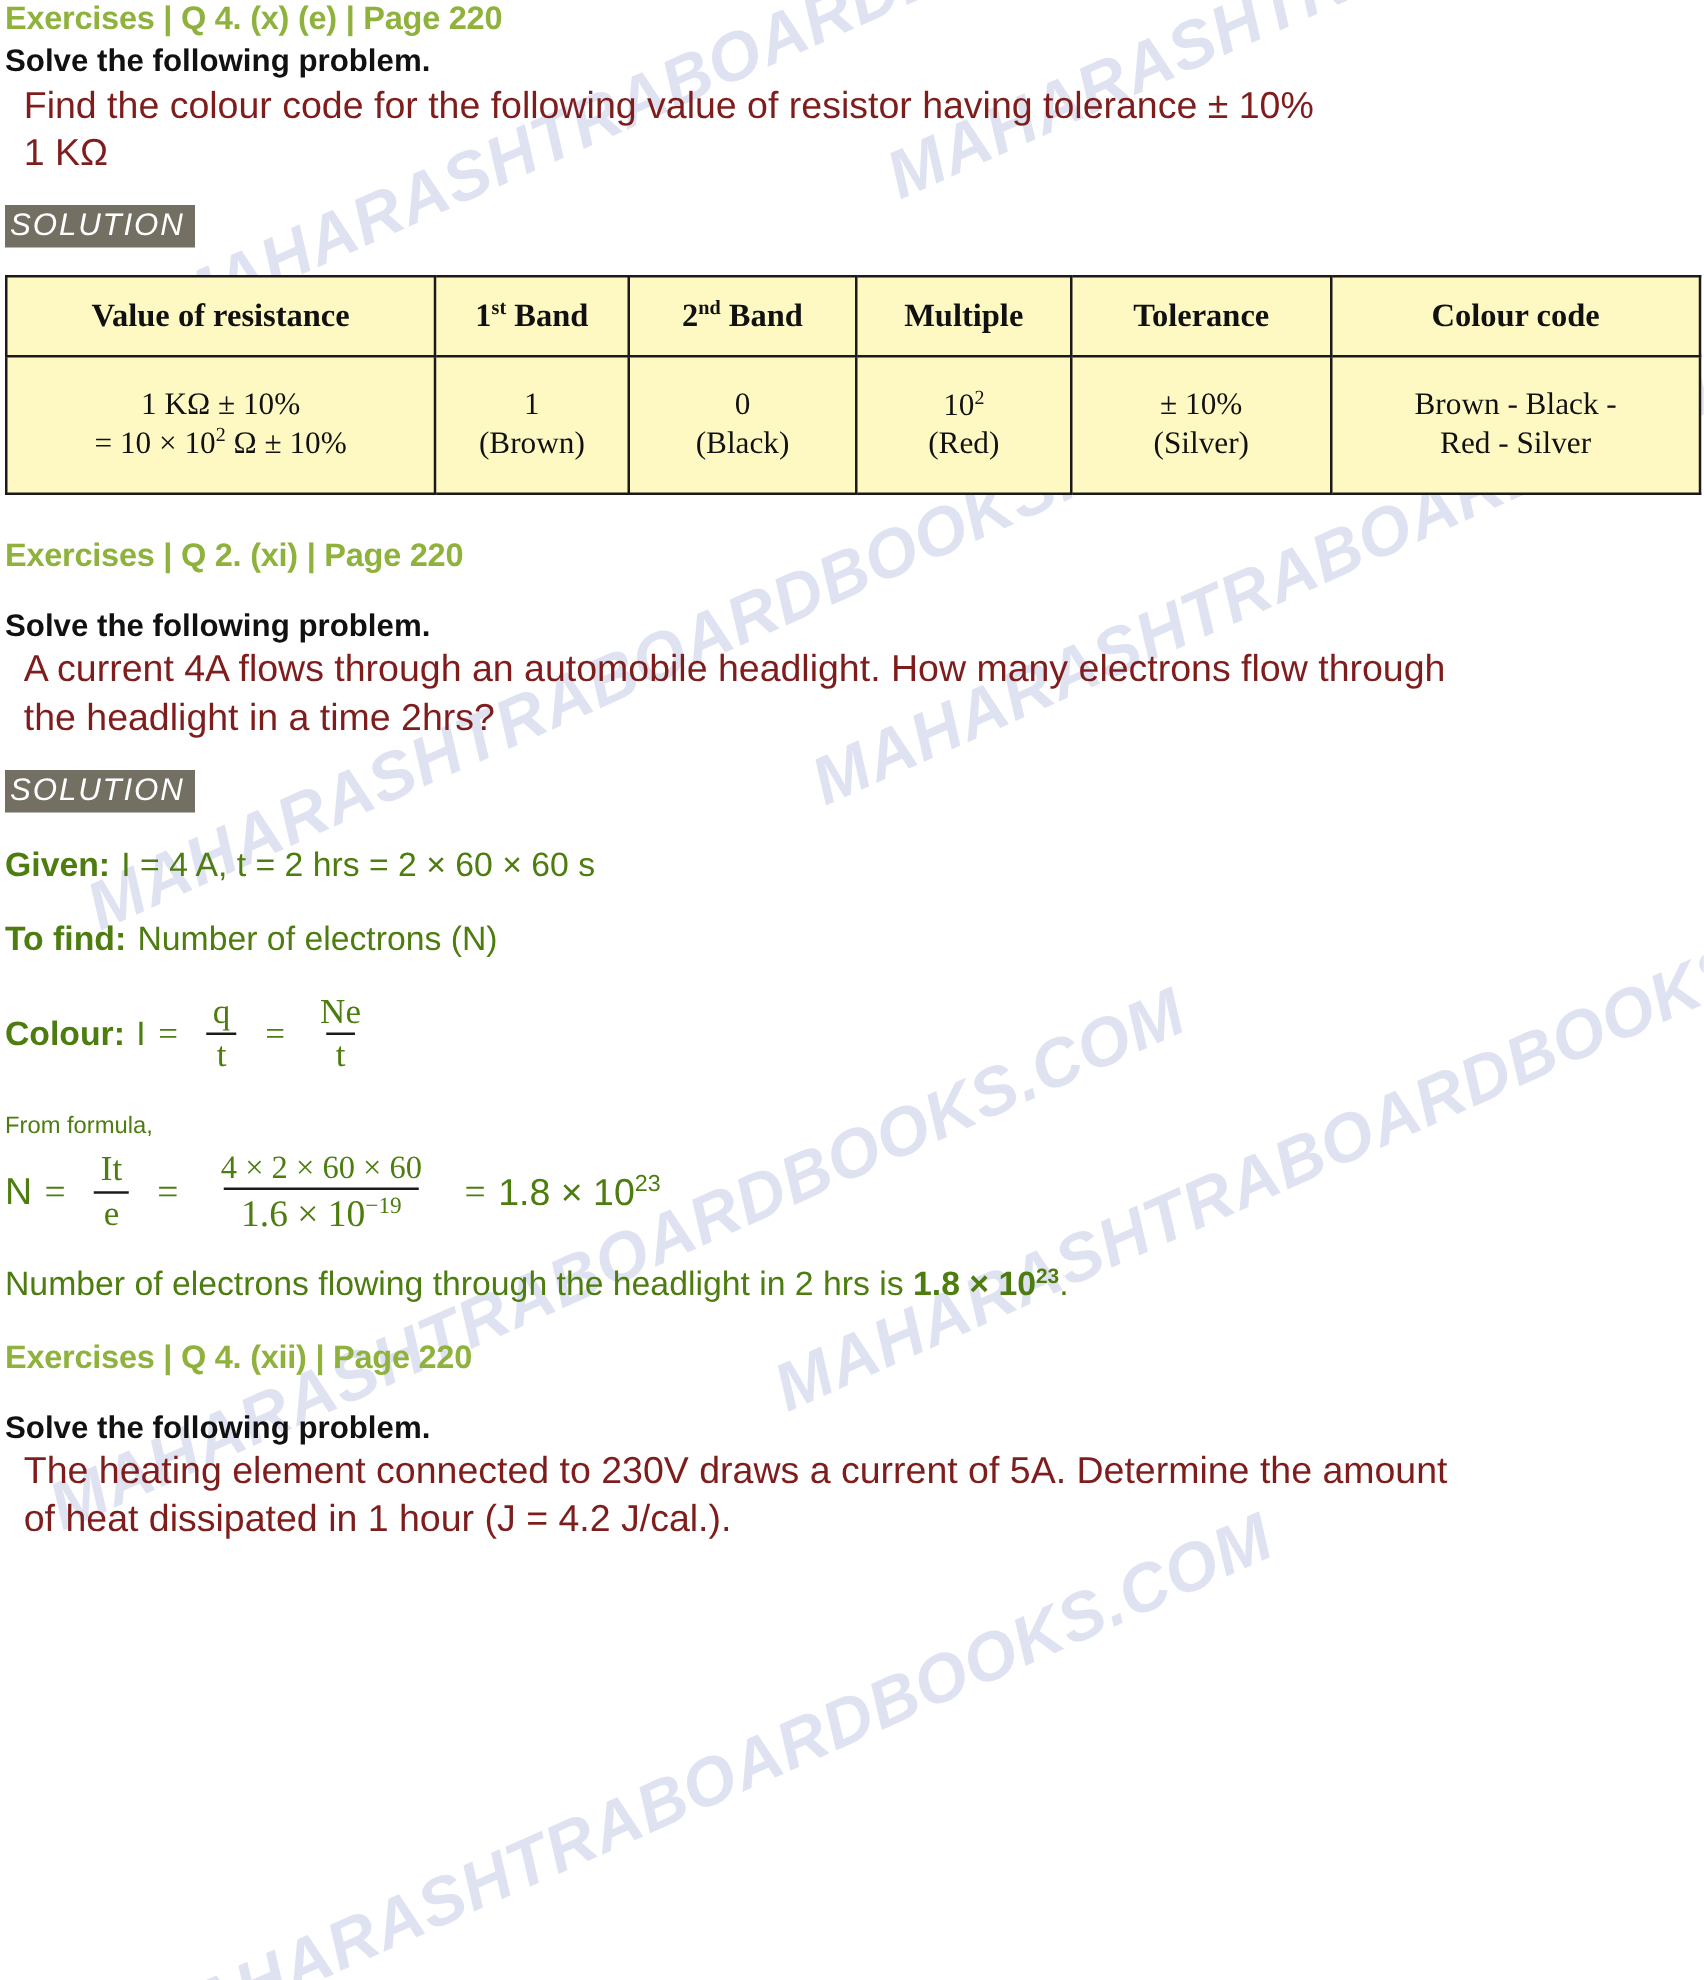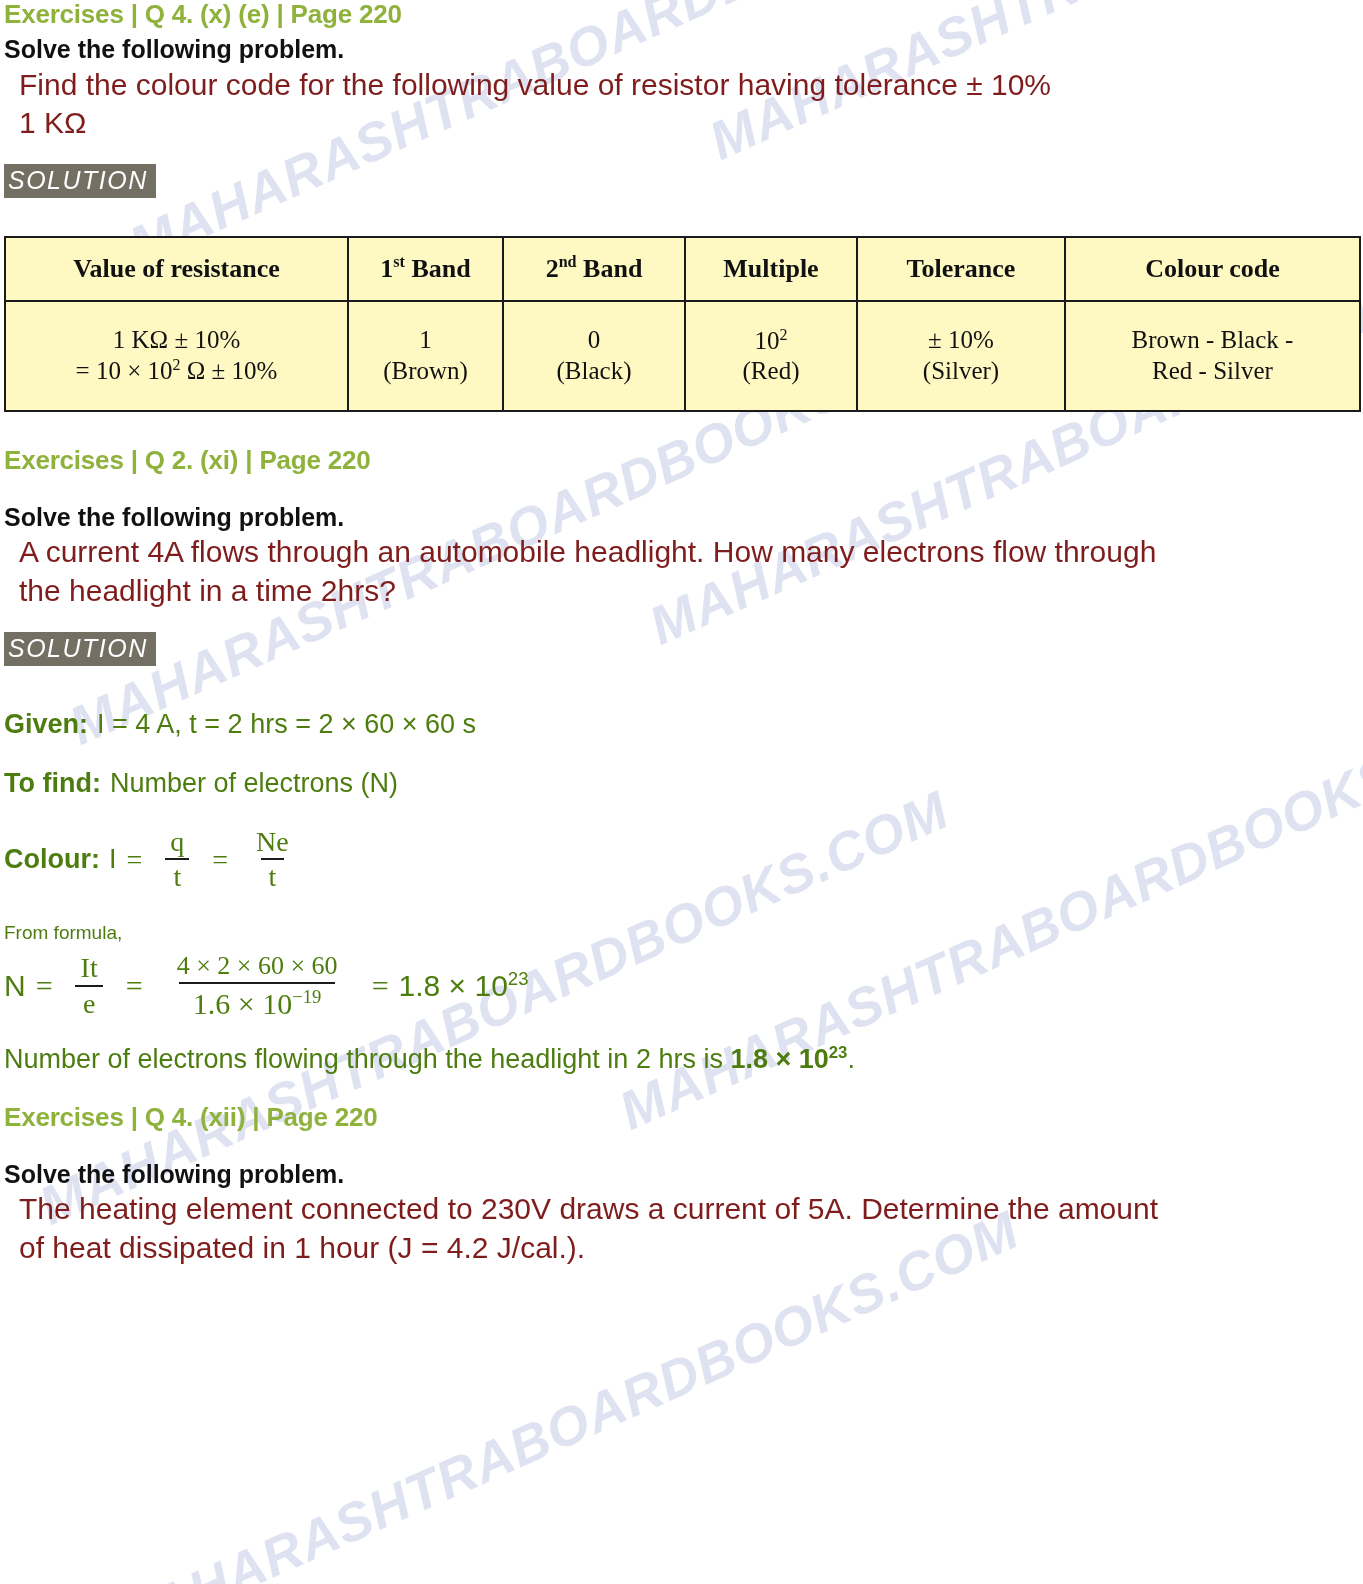--- a/index.html
+++ b/index.html
@@ -71,21 +71,21 @@
   }
 
   .solution-tag {
     display: inline-block;
     background: #737063;
     color: #ffffff;
     font-style: italic;
     font-size: 25px;
     letter-spacing: 1.5px;
     padding: 2px 8px 3px 4px;
-    margin: 22px 0 16px 0;
+    margin: 22px 0 0 0;
     font-family: "Liberation Sans", sans-serif;
   }
 
   
   table.code-table {
     border-collapse: collapse;
     width: 1355px;
     margin-top: 22px;
     table-layout: fixed;
     background: #fef9c3;

